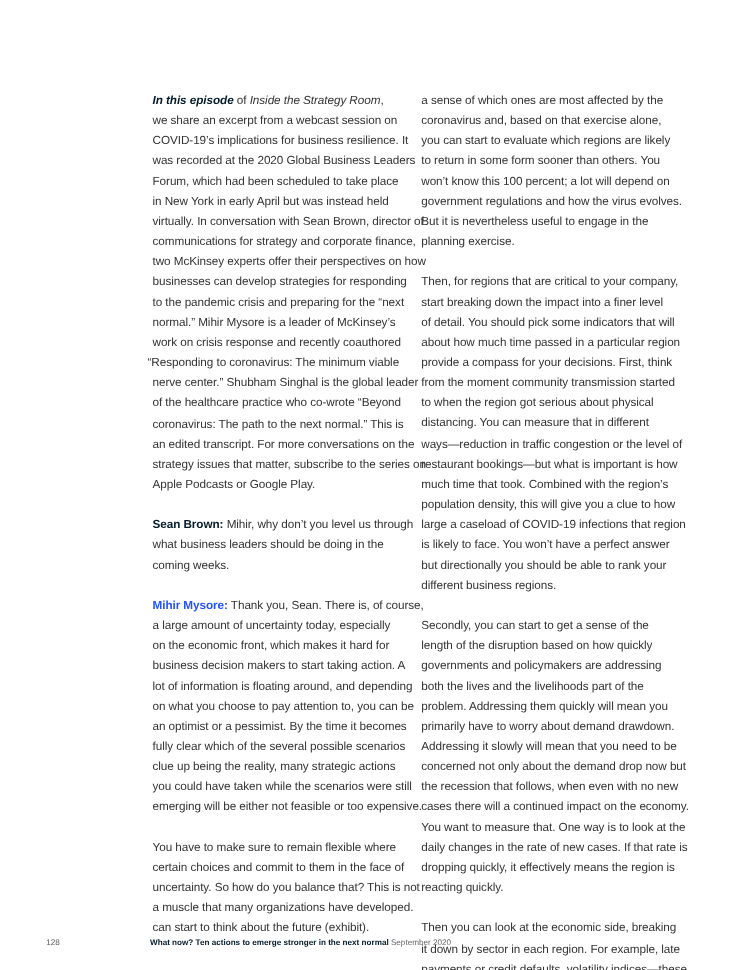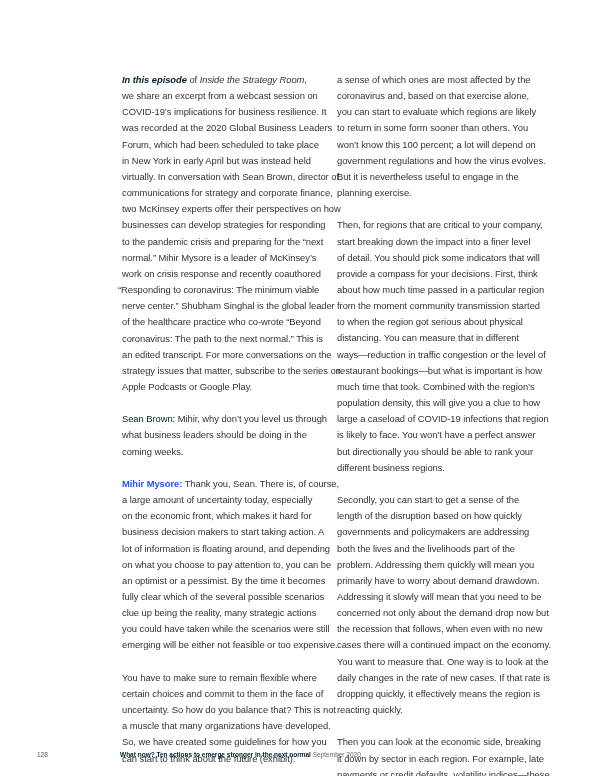--- a/index.html
+++ b/index.html
@@ -3,21 +3,21 @@
 <meta charset="utf-8">
 <style>
   html, body { margin: 0; padding: 0; background: #ffffff; }
   body { width: 600px; height: 776px; position: relative; overflow: hidden;
          font-family: "Liberation Sans", sans-serif; color: #333333; }
   .col { position: absolute; top: 72px; width: 212px; font-size: 9.4px; line-height: 16.15px; letter-spacing: -0.05px; }
   .col-left { left: 122px; }
   .col-right { left: 337px; width: 214px; }
   .para { margin: 0 0 16.15px 0; }
   .bold { font-weight: bold; color: #051c2c; font-style: italic; }
-  .speaker-sean { font-weight: normal; color: #051c2c; }
+  .speaker-sean { font-weight: bold; color: #051c2c; }
   .speaker-mihir { font-weight: bold; color: #2251ff; }
   .ital { font-style: italic; }
   .line { display: block; white-space: nowrap; }
   .footer { position: absolute; top: 751px; left: 0; width: 600px; font-size: 6.5px; color: #333; }
   .page-num { position: absolute; left: 37px; color: #555; }
   .footer-title { position: absolute; left: 120px; font-weight: bold; color: #051c2c; }
   .footer-date { font-weight: normal; color: #666; }
 </style>
 </head>
 <body>
@@ -64,21 +64,20 @@
     <span class="line">clue up being the reality, many strategic actions</span>
     <span class="line">you could have taken while the scenarios were still</span>
     <span class="line">emerging will be either not feasible or too expensive.</span>
   </div>
 
   <div class="para">
     <span class="line">You have to make sure to remain flexible where</span>
     <span class="line">certain choices and commit to them in the face of</span>
     <span class="line">uncertainty. So how do you balance that? This is not</span>
     <span class="line">a muscle that many organizations have developed.</span>
-    <span class="line">So, we have created some guidelines for how you</span>
     <span class="line">can start to think about the future (exhibit).</span>
   </div>
 
 </div>
 
 <div class="col col-right">
   <div class="para">
     <span class="line">a sense of which ones are most affected by the</span>
     <span class="line">coronavirus and, based on that exercise alone,</span>
     <span class="line">you can start to evaluate which regions are likely</span>
@@ -86,22 +85,22 @@
     <span class="line">won’t know this 100 percent; a lot will depend on</span>
     <span class="line">government regulations and how the virus evolves.</span>
     <span class="line">But it is nevertheless useful to engage in the</span>
     <span class="line">planning exercise.</span>
   </div>
 
   <div class="para">
     <span class="line">Then, for regions that are critical to your company,</span>
     <span class="line">start breaking down the impact into a finer level</span>
     <span class="line">of detail. You should pick some indicators that will</span>
+    <span class="line">about how much time passed in a particular region</span>
     <span class="line">provide a compass for your decisions. First, think</span>
-    <span class="line">about how much time passed in a particular region</span>
     <span class="line">from the moment community transmission started</span>
     <span class="line">to when the region got serious about physical</span>
     <span class="line">distancing. You can measure that in different</span>
     <span class="line">ways—reduction in traffic congestion or the level of</span>
     <span class="line">restaurant bookings—but what is important is how</span>
     <span class="line">much time that took. Combined with the region’s</span>
     <span class="line">population density, this will give you a clue to how</span>
     <span class="line">large a caseload of COVID-19 infections that region</span>
     <span class="line">is likely to face. You won’t have a perfect answer</span>
     <span class="line">but directionally you should be able to rank your</span>

